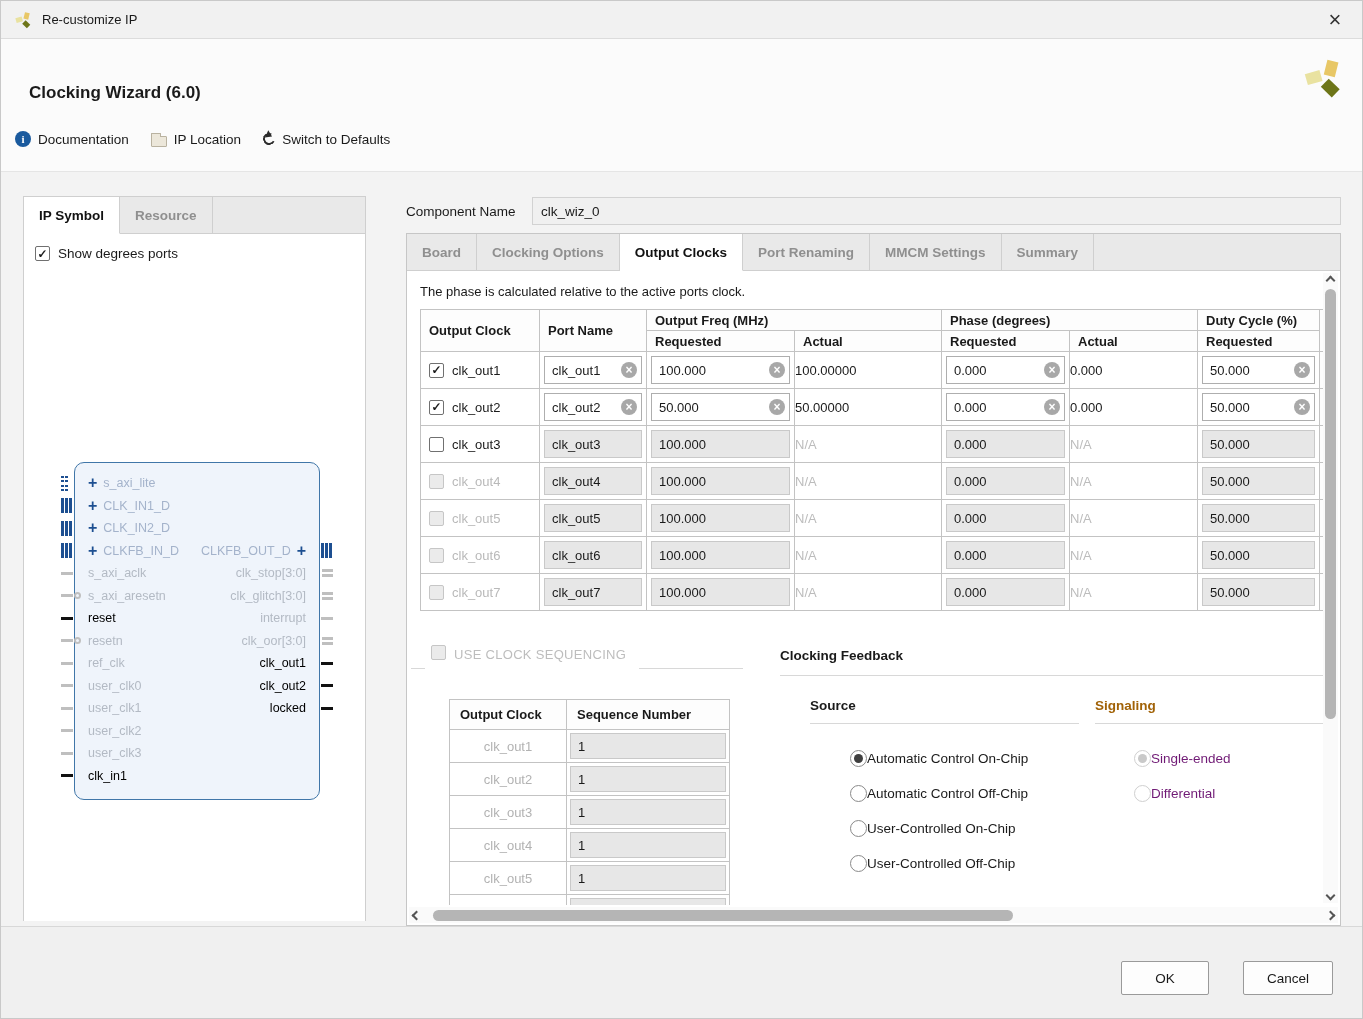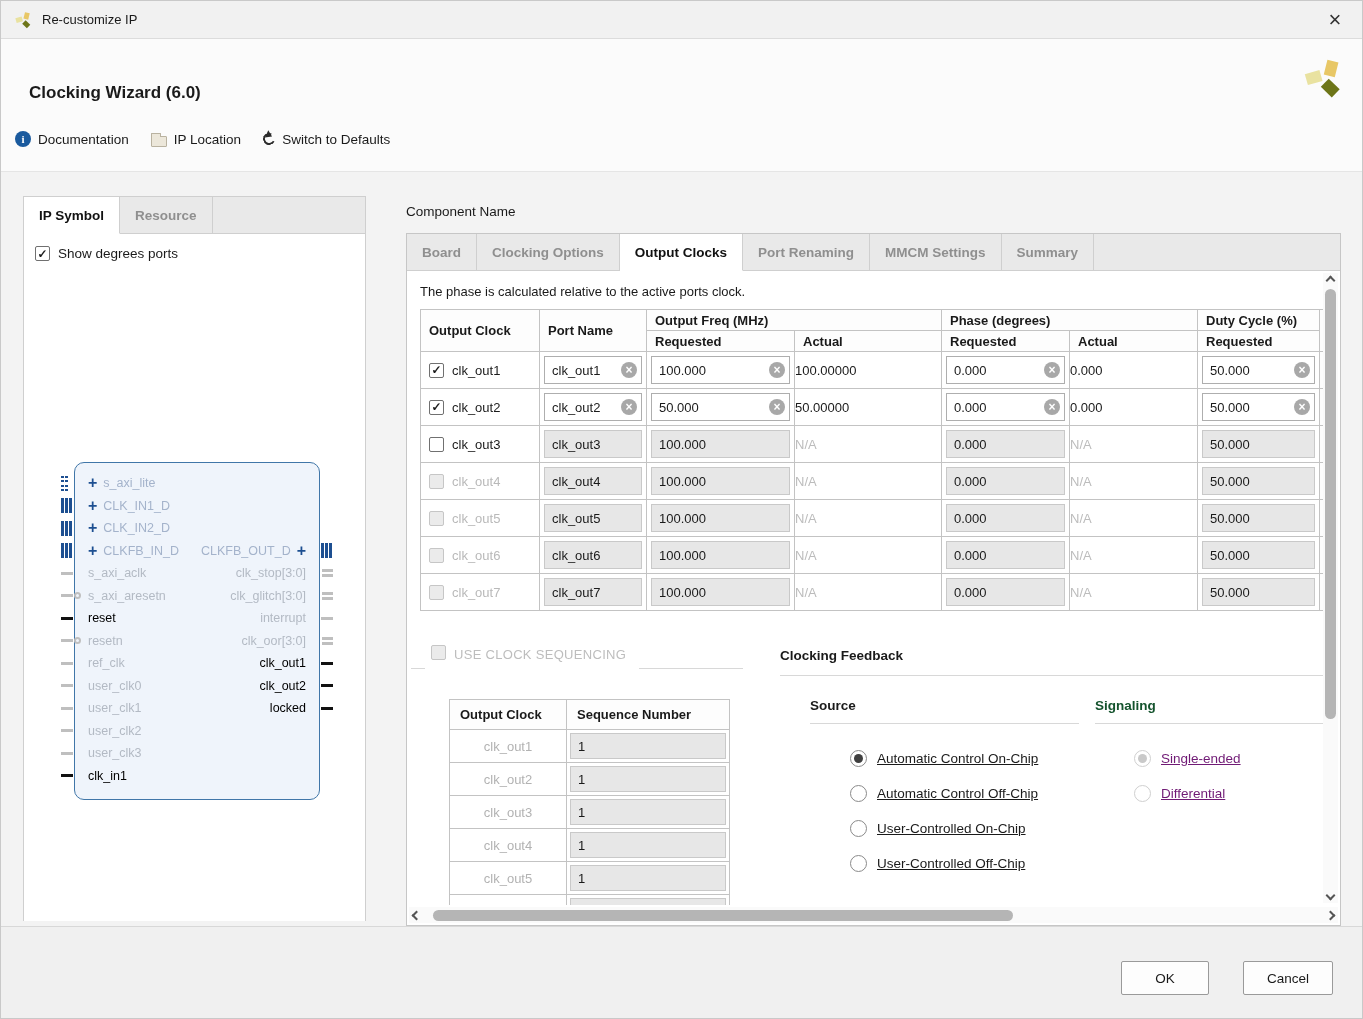--- a/index.html
+++ b/index.html
@@ -122,28 +122,28 @@
   table.seq td { height:33px; padding:0; }
   td.sname { text-align:center; color:#b2b2b2; }
   td.sval .fld { height:26px; margin:3px; }
 
   
   .feedback { position:absolute; left:357px; top:375px; width:557px; height:260px;margin-left:16px; }
   .fb-title { position:absolute; left:0; top:2px; font-size:13.5px; font-weight:bold; }
   .fb-rule { position:absolute; left:0; right:2px; top:29px; height:1px; background:#d8d8d8; }
   .grp-title { position:absolute; top:52px; font-size:13.5px; font-weight:bold; }
   .grp-title.src { left:30px; }
-  .grp-title.sig { left:315px; color:#14532d; }
+  .grp-title.sig { left:315px; color:#a16207; }
   .grp-line { position:absolute; top:77px; height:1px; background:#d8d8d8; }
   .grp-line.src { left:30px; width:269px; }
   .grp-line.sig { left:315px; width:241px; }
   .radios { position:absolute; top:95px; }
   .radios.src { left:70px; }
   .radios.sig { left:354px; }
-  .radio-row { height:35px; display:flex; align-items:center; gap:10px; font-size:13.5px;text-decoration:underline; }
+  .radio-row { height:35px; display:flex; align-items:center; font-size:13.5px; }
   .radio { width:17px; height:17px; border-radius:50%; border:1px solid #8a8a8a; background:#fff;
     position:relative; flex:0 0 auto; }
   .radio.sel::after { content:''; position:absolute; inset:3px; border-radius:50%; background:#3f3f3f; }
   .radio-row.rdis { color:#701a75; }
   .radio-row.rdis .radio { border-color:#cfcfcf; }
   .radio-row.rdis .radio.sel::after { background:#c9c9c9; }
 
   
   .chev { width:7px; height:7px; border-right:2px solid #555; border-bottom:2px solid #555; }
   .chev.up { transform:rotate(225deg); } .chev.down { transform:rotate(45deg); }
@@ -366,20 +366,21 @@
               <span class="stub">
                 <i></i>
               </span>
             </div>
           </div>
       </div>
     </div>
   </div>
 
   <span class="comp-label">Component Name</span>
+  <div class="comp-field">clk_wiz_0</div>
 
   <div class="tabpanel">
     <div class="tabstrip" id="rtabs">
         <div class="tab">Board</div>
         <div class="tab">Clocking Options</div>
         <div class="tab active">Output Clocks</div>
         <div class="tab">Port Renaming</div>
         <div class="tab">MMCM Settings</div>
         <div class="tab">Summary</div>
       </div>

